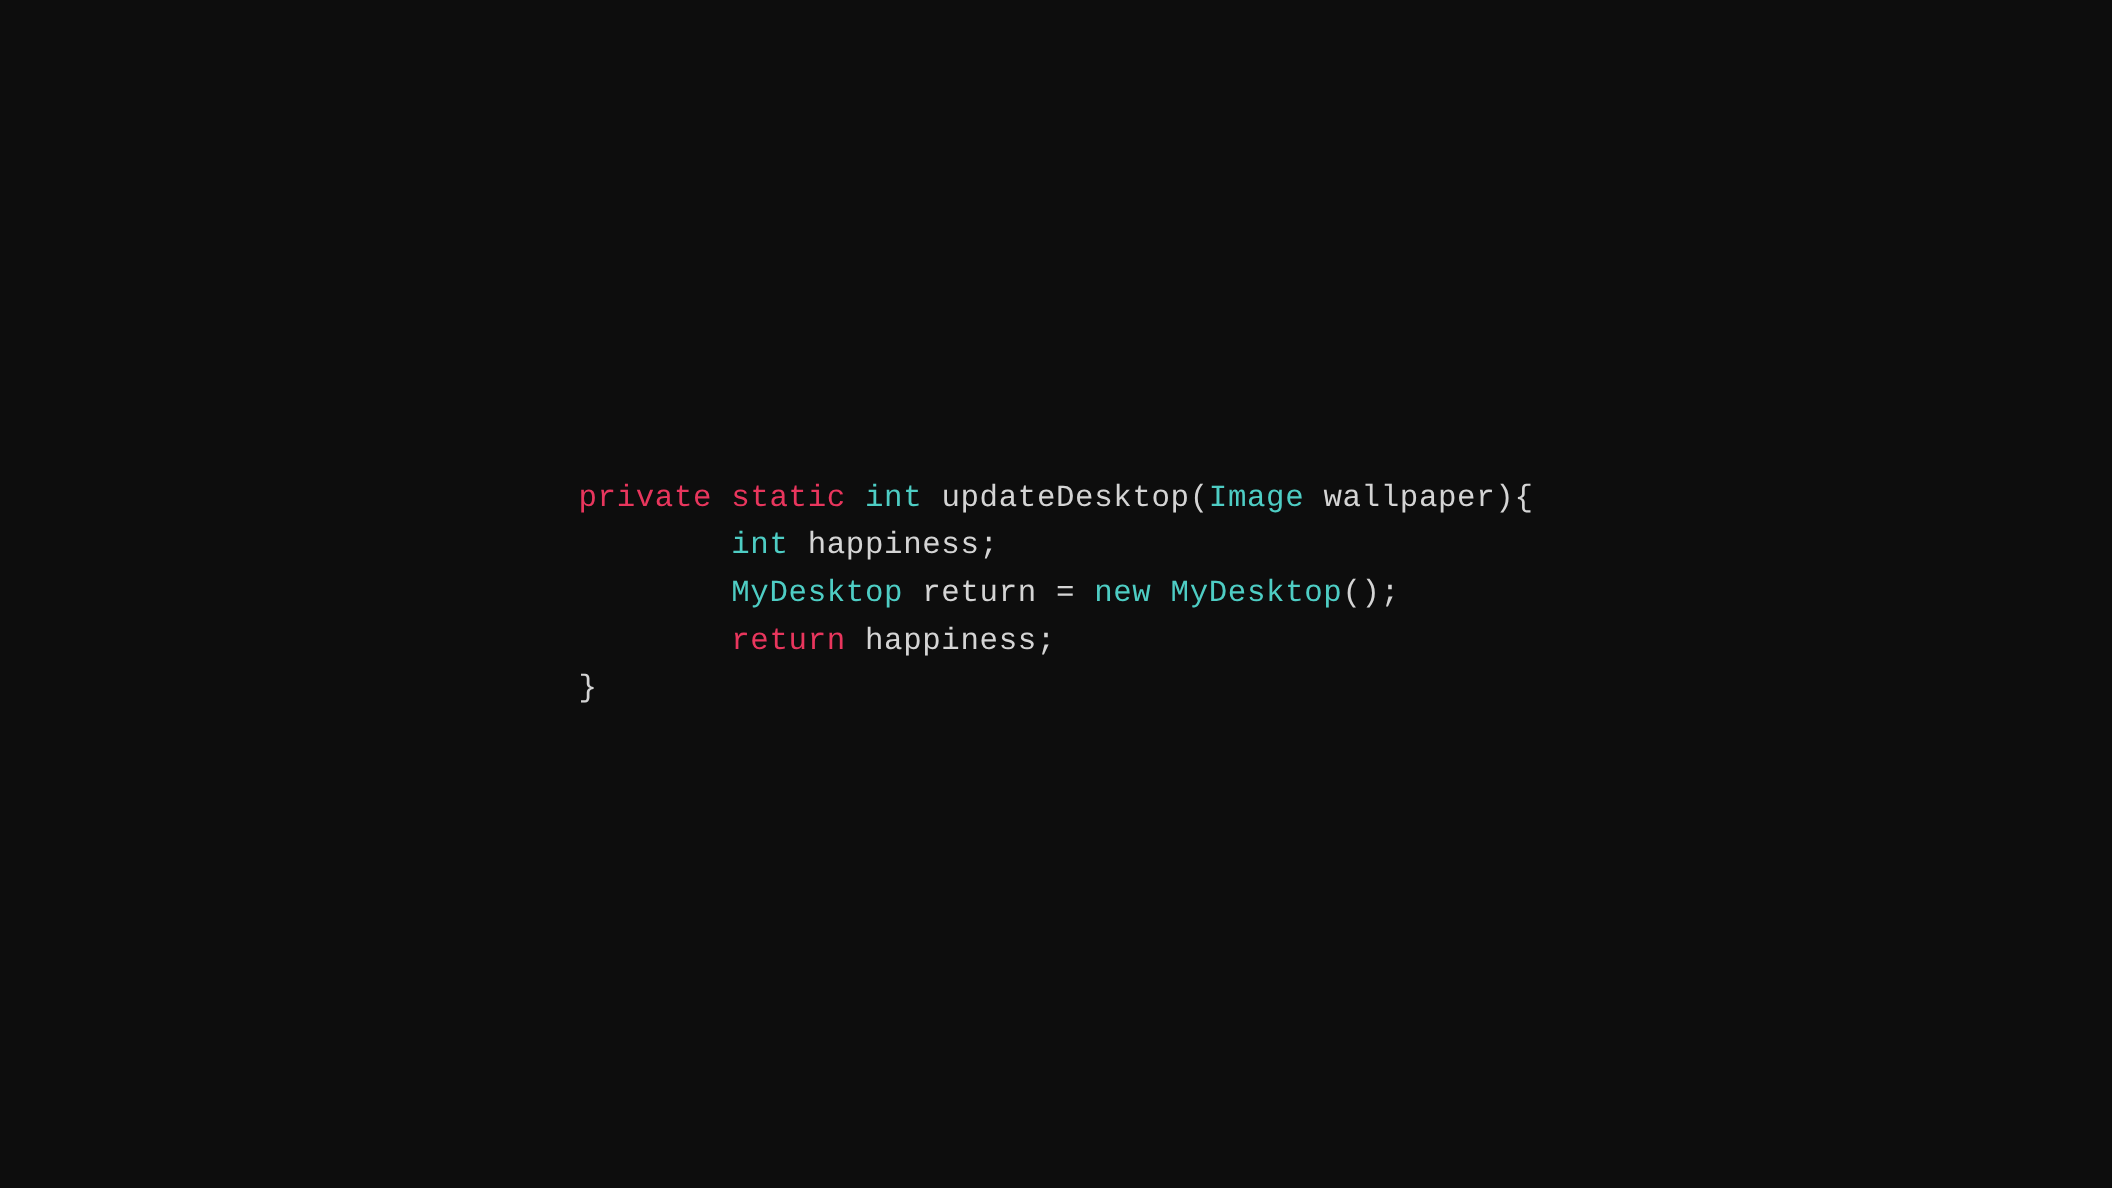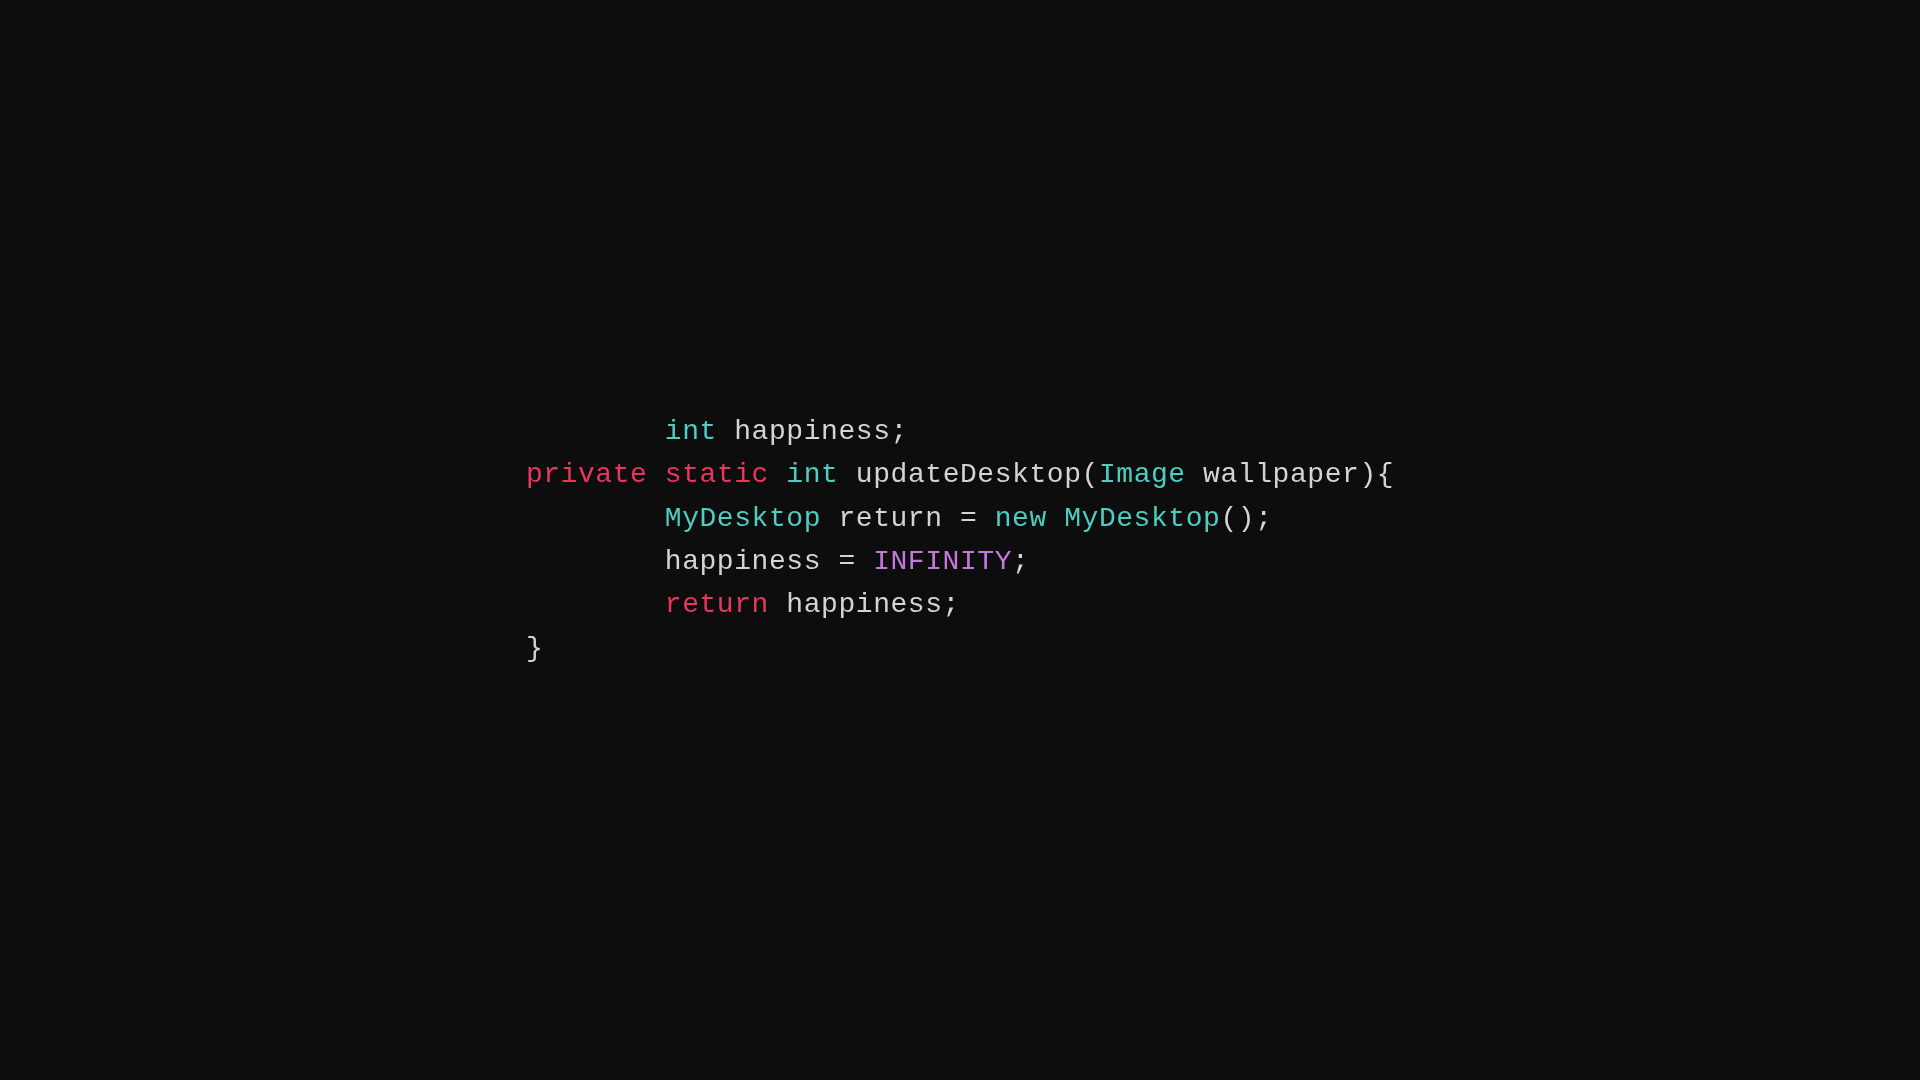--- a/index.html
+++ b/index.html
@@ -38,25 +38,24 @@
     .cls-image   { color: #4ecdc4; }   
     .cls-my-desktop { color: #4ecdc4; text-align: center; } 
     .kw-infinity { color: #c678dd; }   
     .plain       { color: #d4d4d4; }
   </style>
 </head>
 <body>
 
 <div class="code-block">
 
+  <span class="line plain"><span class="kw-private">private</span> <span class="kw-static">static</span> <span class="kw-int">int</span> <span>updateDesktop(</span><span class="cls-image">Image</span><span> wallpaper){</span></span>
+
   <span class="line plain">        <span class="kw-int">int</span><span> happiness;</span></span>
-
-  <span class="line plain"><span class="kw-private">private</span> <span class="kw-static">static</span> <span class="kw-int">int</span> <span>updateDesktop(</span><span class="cls-image">Image</span><span> wallpaper){</span></span>
 
   <span class="line plain">        <span class="cls-my-desktop">MyDesktop</span><span> return = </span><span class="kw-new">new</span><span> </span><span class="cls-my-desktop">MyDesktop</span><span>();</span></span>
 
 
-  <span class="line plain">        <span>happiness = </span><span class="kw-infinity">INFINITY</span><span>;</span></span>
 
   <span class="line plain">        <span class="kw-return">return</span><span> happiness;</span></span>
 
   <span class="line plain"><span>}</span></span>
 </div>
 
 </body></html>

